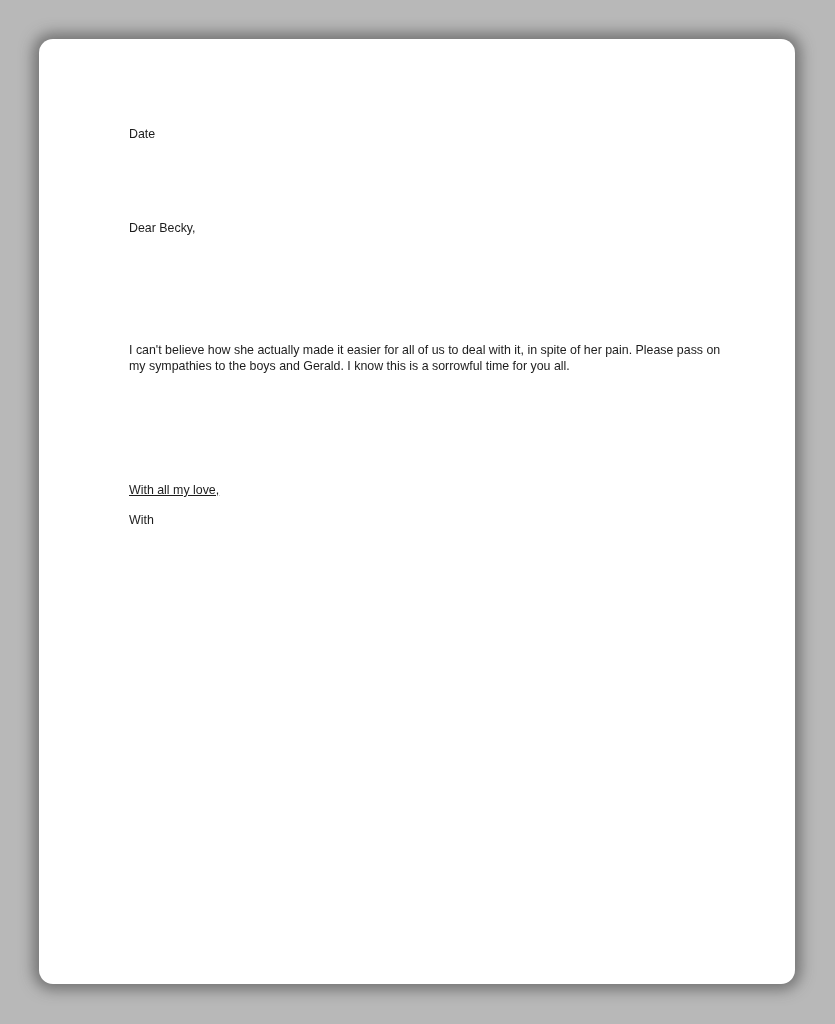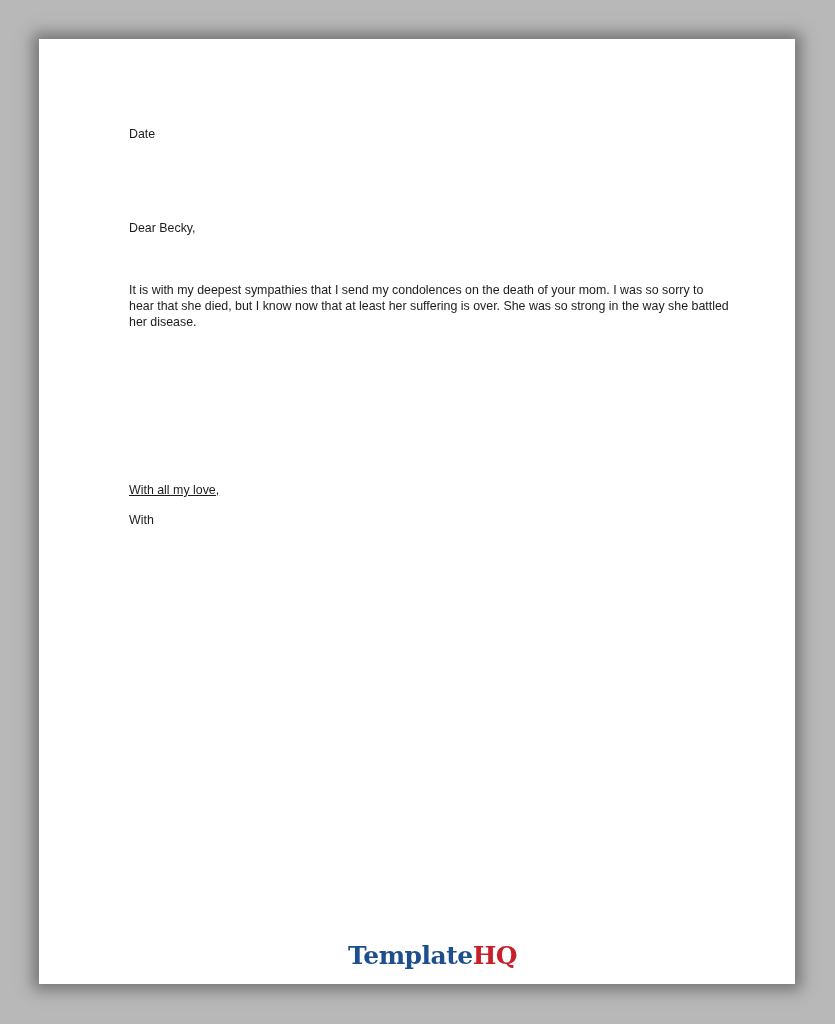--- a/index.html
+++ b/index.html
@@ -5,20 +5,21 @@
   html, body { margin:0; padding:0; }
   body {
     width:835px; height:1024px; position:relative; overflow:hidden;
     background:#b8b8b8;
     font-family:"Liberation Sans", sans-serif;
   }
   .page {
     position:absolute; left:39px; top:39px; width:756px; height:945px;
     background:#ffffff;
     box-shadow: 0 0 14px 6px rgba(60,60,60,0.55);
+    border-radius: 14px;
   }
   .txt { position:absolute; left:90px; color:#1c1c1c; font-size:12.4px; line-height:16px; }
   .date { top:87px; }
   .greeting { top:181px; }
   .p1 { top:243px; width:600px; }
   .p2 { top:303px; width:600px; }
   .closing { top:443px;text-decoration:underline; }
   .sig { top:473px; }
   .logo {
     position:absolute; left:309px; top:898px; width:135px; height:38px;
@@ -27,19 +28,16 @@
   }
   .logo .t1 { color:#1f4e8c; }
   .logo .t2 { color:#c8202a; }
 </style>
 </head>
 <body>
 
 <div class="page">
   <div class="txt date">Date</div>
   <div class="txt greeting">Dear Becky,</div>
-  <div class="txt p1">It is with my deepest sympathies that I send my condolences on the death of your mom. I was so sorry to hear that she died, but I know now that at least her suffering is over. She was so strong in the way she battled her disease.</div>
+  <div class="txt p2">I can't believe how she actually made it easier for all of us to deal with it, in spite of her pain. Please pass on my sympathies to the boys and Gerald. I know this is a sorrowful time for you all.</div>
   <div class="txt closing">With all my love,</div>
   <div class="txt sig">With</div>
-  <div class="logo">
-    <span class="t1">Template</span><span class="t2">HQ</span>
-  </div>
 </div>
 
 </body></html>

